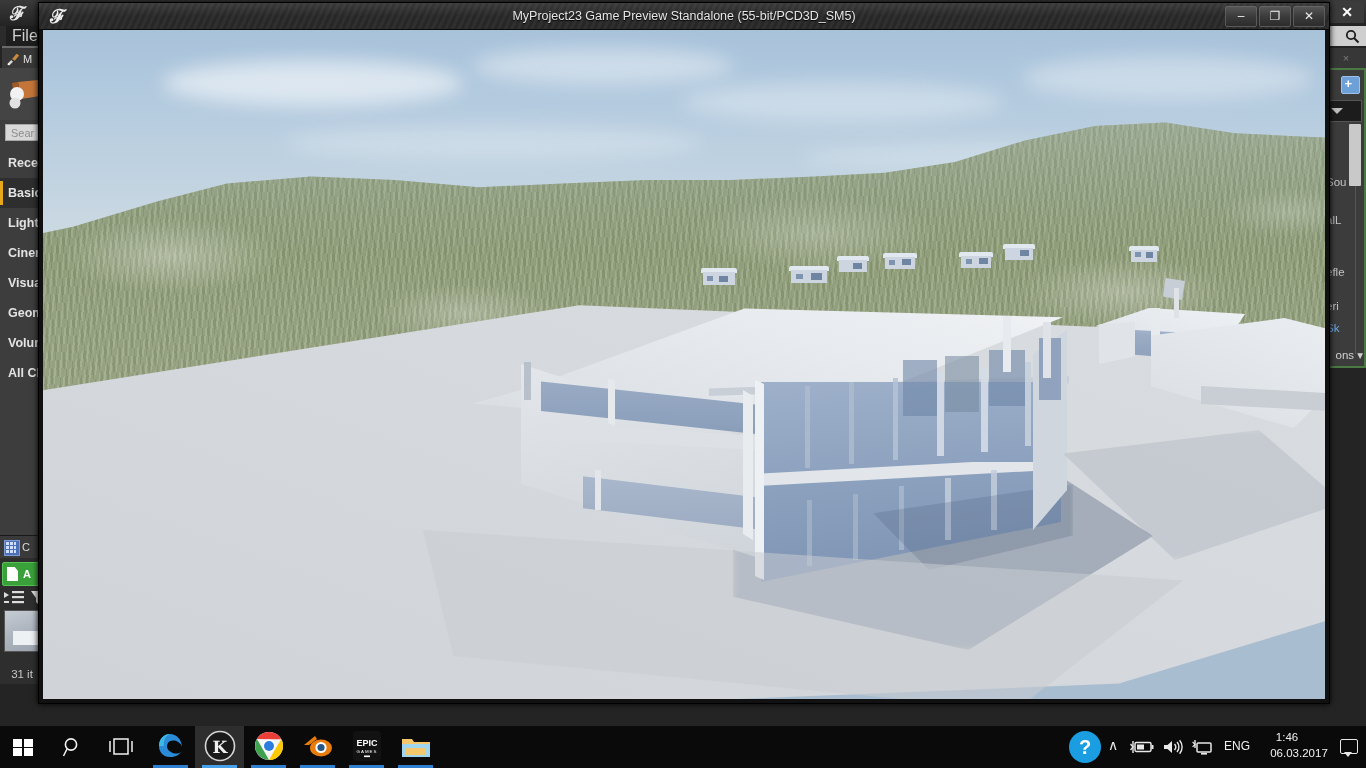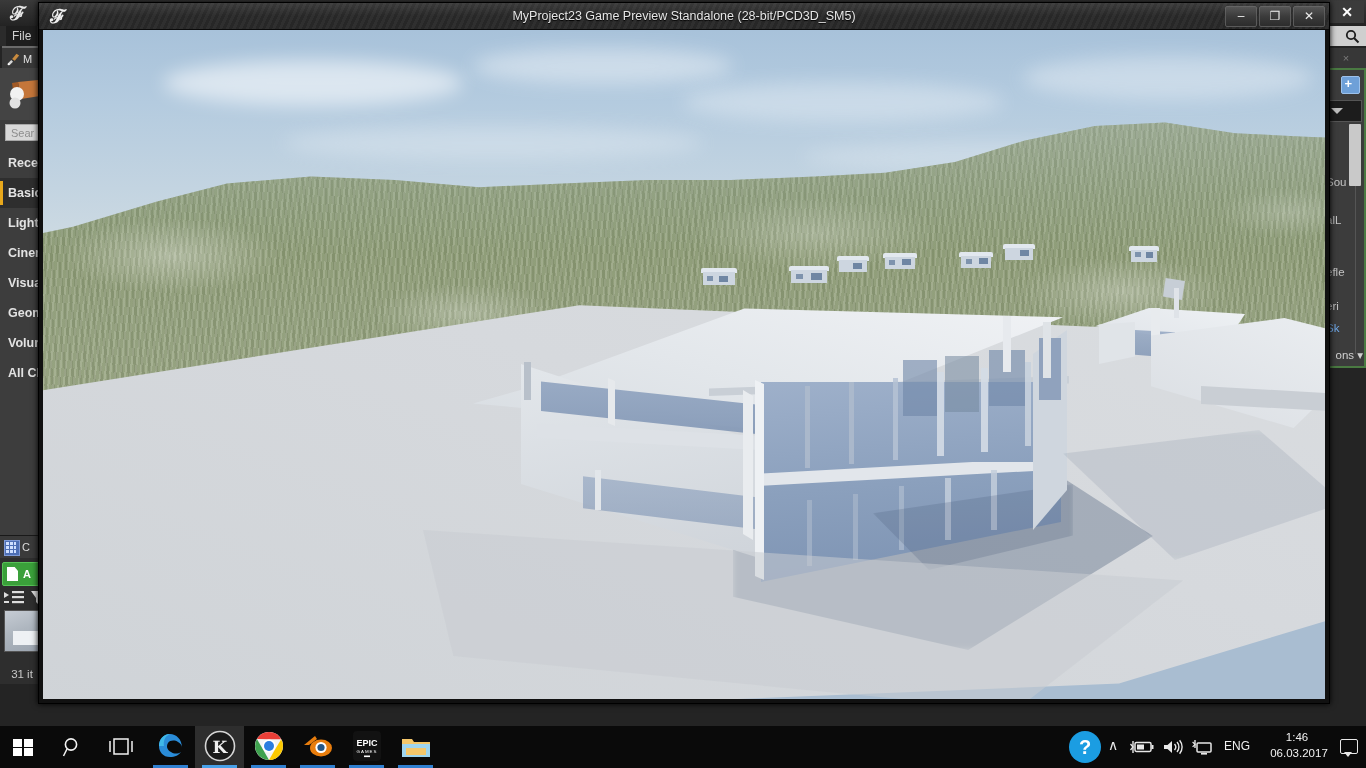--- a/index.html
+++ b/index.html
@@ -11,21 +11,21 @@
 
   .ue-titlebar{position:absolute;left:0;top:0;width:1366px;height:26px;
     background:linear-gradient(#3a3a3a,#232323);}
   .ue-logo{position:absolute;left:4px;top:2px;width:28px;height:22px;color:#e8e8e8;
     font-family:"DejaVu Serif",serif;font-size:19px;font-weight:bold;text-align:center;line-height:22px;}
   .ue-close-top{position:absolute;right:2px;top:1px;width:34px;height:22px;background:#3b3b3b;
     color:#fff;font-size:14px;text-align:center;line-height:22px;font-weight:bold;}
 
   .ue-menubar{position:absolute;left:0;top:26px;width:1366px;height:20px;background:#2b2b2b;}
   .ue-menu-item{position:absolute;left:6px;top:0px;height:20px;line-height:20px;color:#d0d0d0;
-    font-size:12px;padding:0 6px;background:#1e1e1e;}
+    font-size:16px;padding:0 6px;background:#1e1e1e;}
 
   
   .modes-tab{position:absolute;left:2px;top:46px;width:70px;height:22px;background:#383838;
     border-top:2px solid #6b6b6b;color:#e0e0e0;font-size:11px;line-height:22px;}
   .modes-tab .brush{position:absolute;left:4px;top:4px;width:14px;height:14px;}
   .modes-tab span.lbl{position:absolute;left:21px;top:0;}
 
   .modes-panel{position:absolute;left:0px;top:68px;width:44px;bottom:148px;background:#3d3d3d;}
   .modes-toolrow{position:absolute;left:0;top:0;width:44px;height:52px;background:#444;}
   .place-icon{position:absolute;left:4px;top:6px;width:40px;height:40px;}
@@ -280,21 +280,21 @@
       <div class="det-row" style="top:230px">eri</div>
       <div class="det-row link" style="top:252px">Sk</div>
       <div class="det-opts">ons ▾</div>
     </div>
   </div>
 
   <div id="preview">
 
     <div class="pv-title">
       <div class="pv-logo">ℱ</div>
-      <div class="pv-caption">MyProject23 Game Preview Standalone (28-bit/PCD3D_SM5)</div>
+      <div class="pv-caption">MyProject23 Game Preview Standalone (55-bit/PCD3D_SM5)</div>
       <div class="pv-btns">
         <div class="pv-btn">–</div>
         <div class="pv-btn">❐</div>
         <div class="pv-btn">✕</div>
       </div>
     </div>
 
     <div class="viewport">
 
       <div class="sky"></div>
@@ -555,19 +555,19 @@
 
       <svg style="position:absolute;left:126px;top:13px" width="22" height="17" viewBox="0 0 22 17">
         <rect x="5" y="4" width="14" height="9" rx="1" fill="none" stroke="#e8e8e8" stroke-width="1.5"></rect>
         <rect x="9" y="14" width="6" height="1.6" fill="#e8e8e8"></rect>
         <path d="M3 1 L3 9" stroke="#e8e8e8" stroke-width="1.4"></path>
         <path d="M0.6 3 L3 5.4 L0.6 7.8" fill="none" stroke="#e8e8e8" stroke-width="1.2"></path>
       </svg>
 
       <div class="lang" style="left:158px;top:13px">ENG</div>
 
-      <div class="clock" style="left:194px;top:5px">1:46</div>
+      <div class="clock" style="left:184px;top:5px">1:46</div>
       <div class="clock" style="left:196px;top:21px">06.03.2017</div>
 
       <div class="notif"></div>
     </div>
   </div>
 </div>
 
 </body></html>

